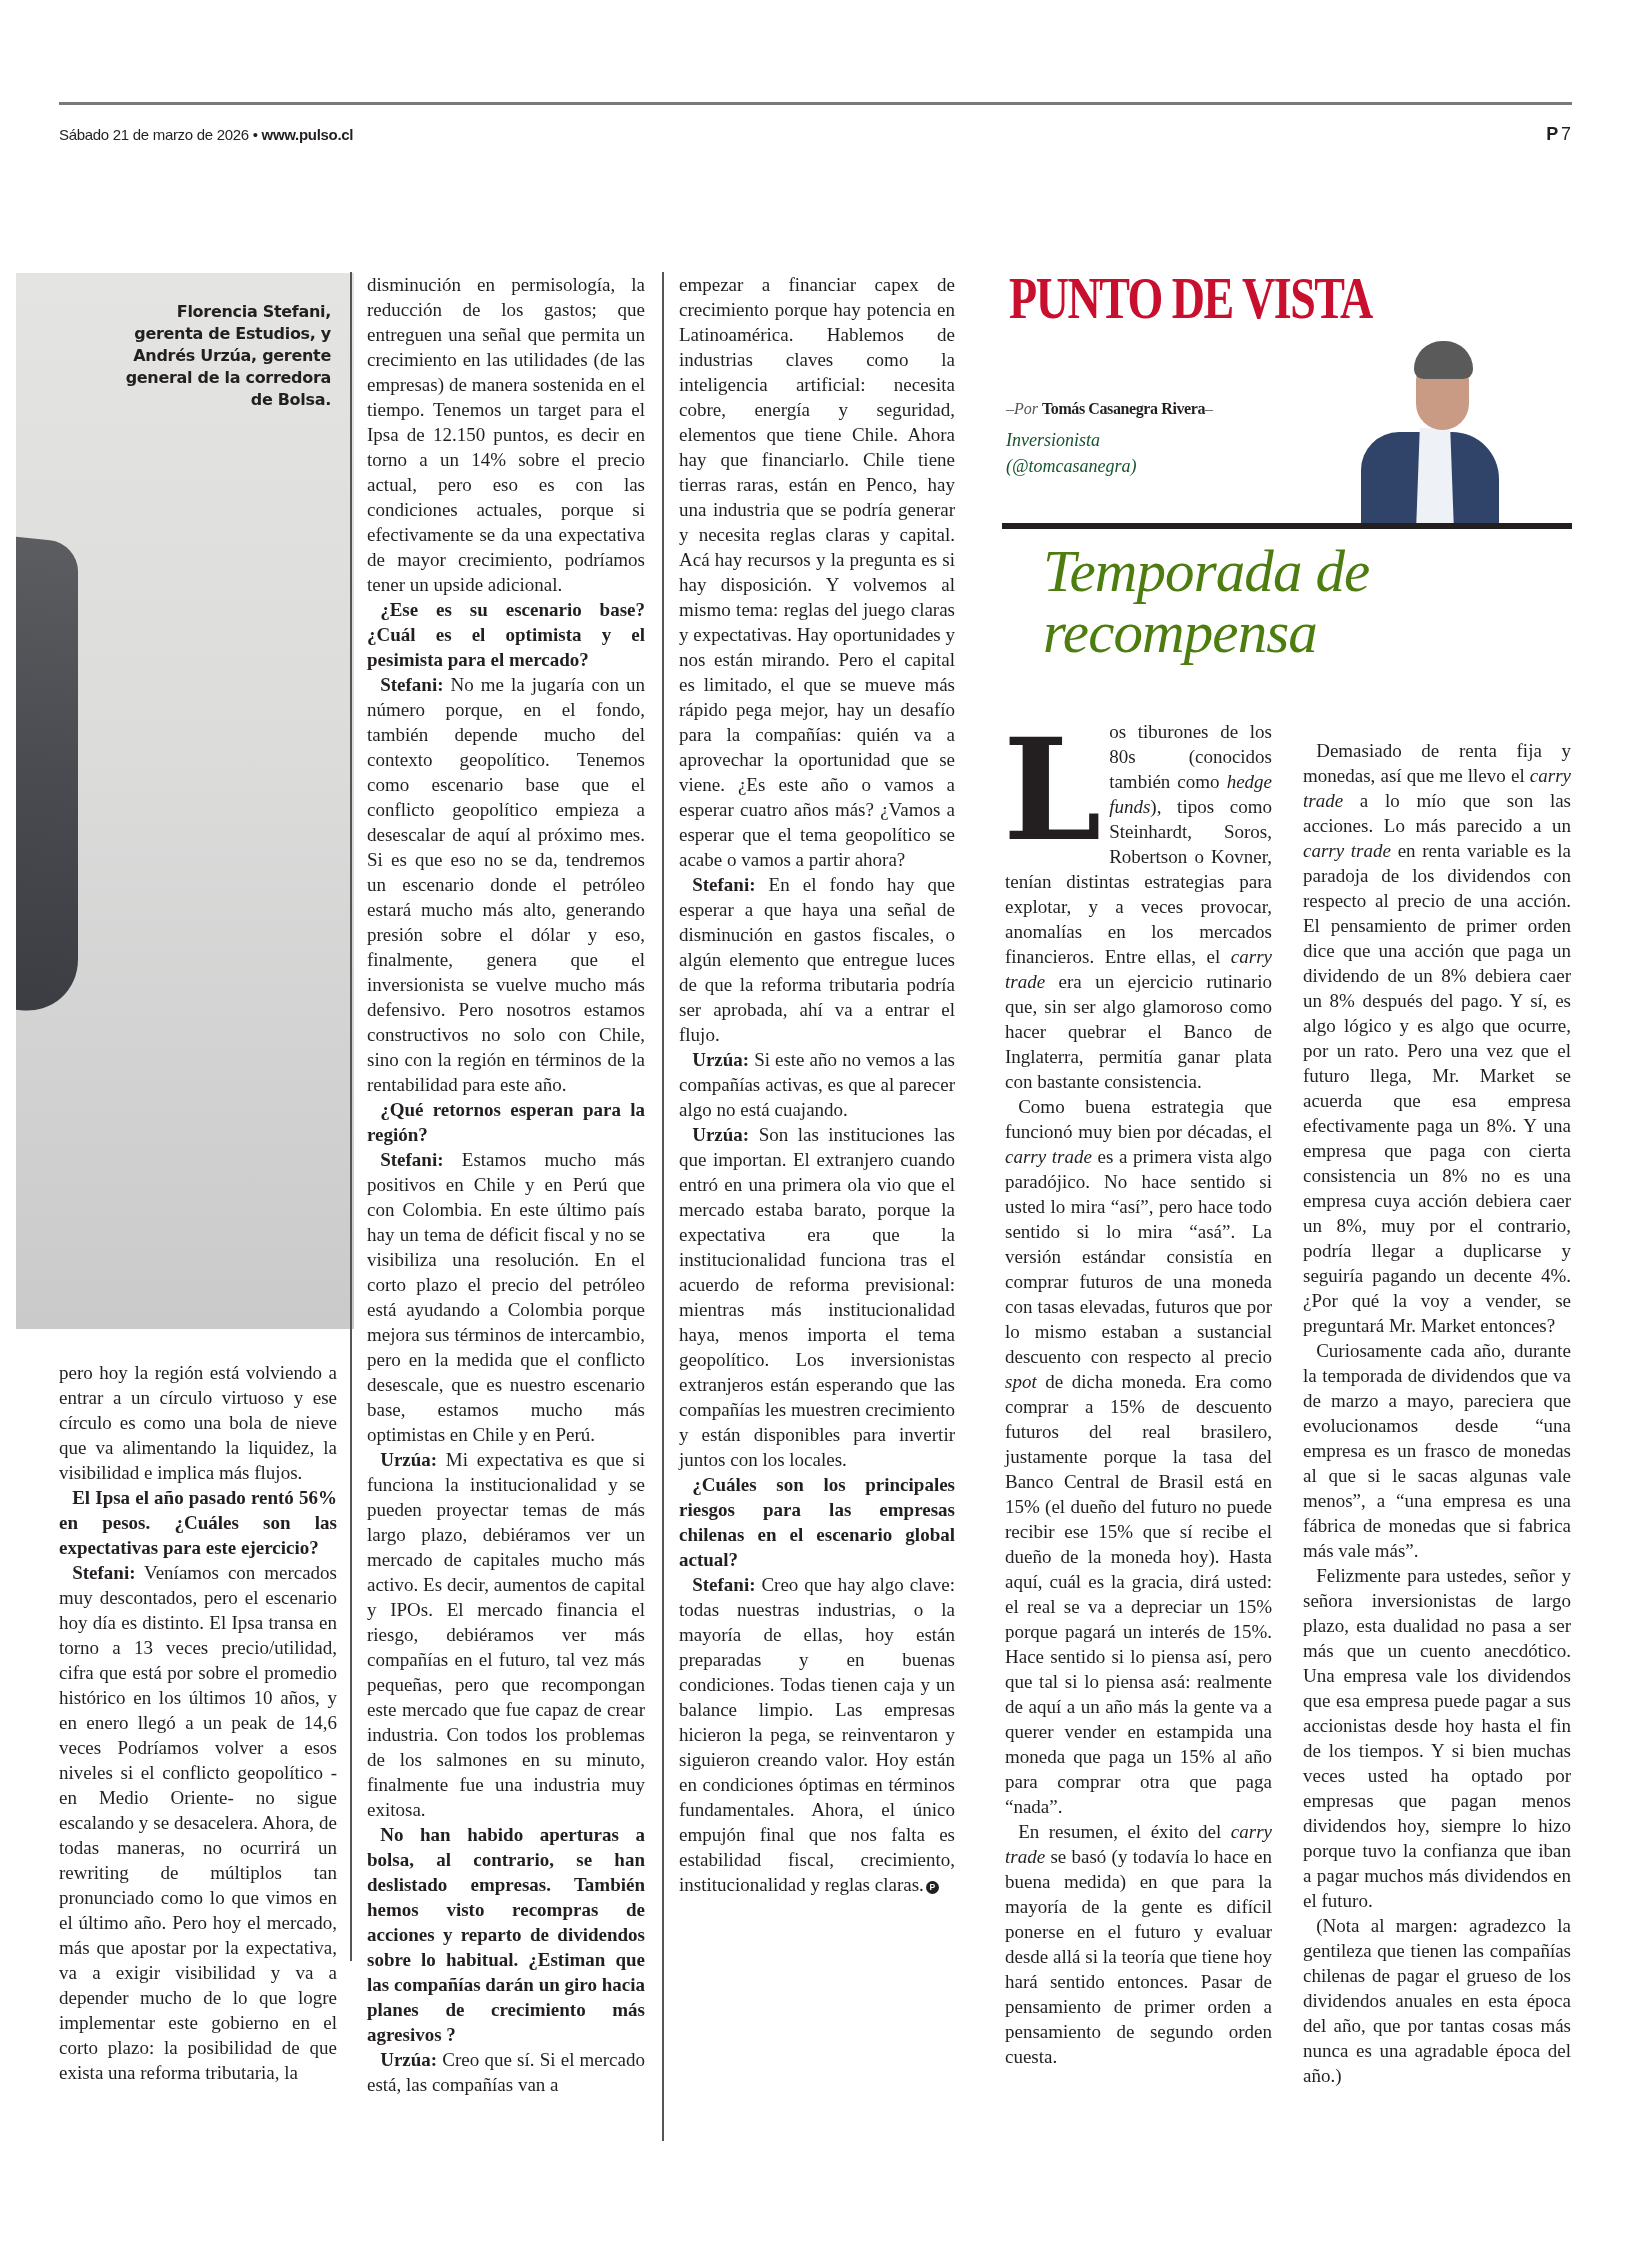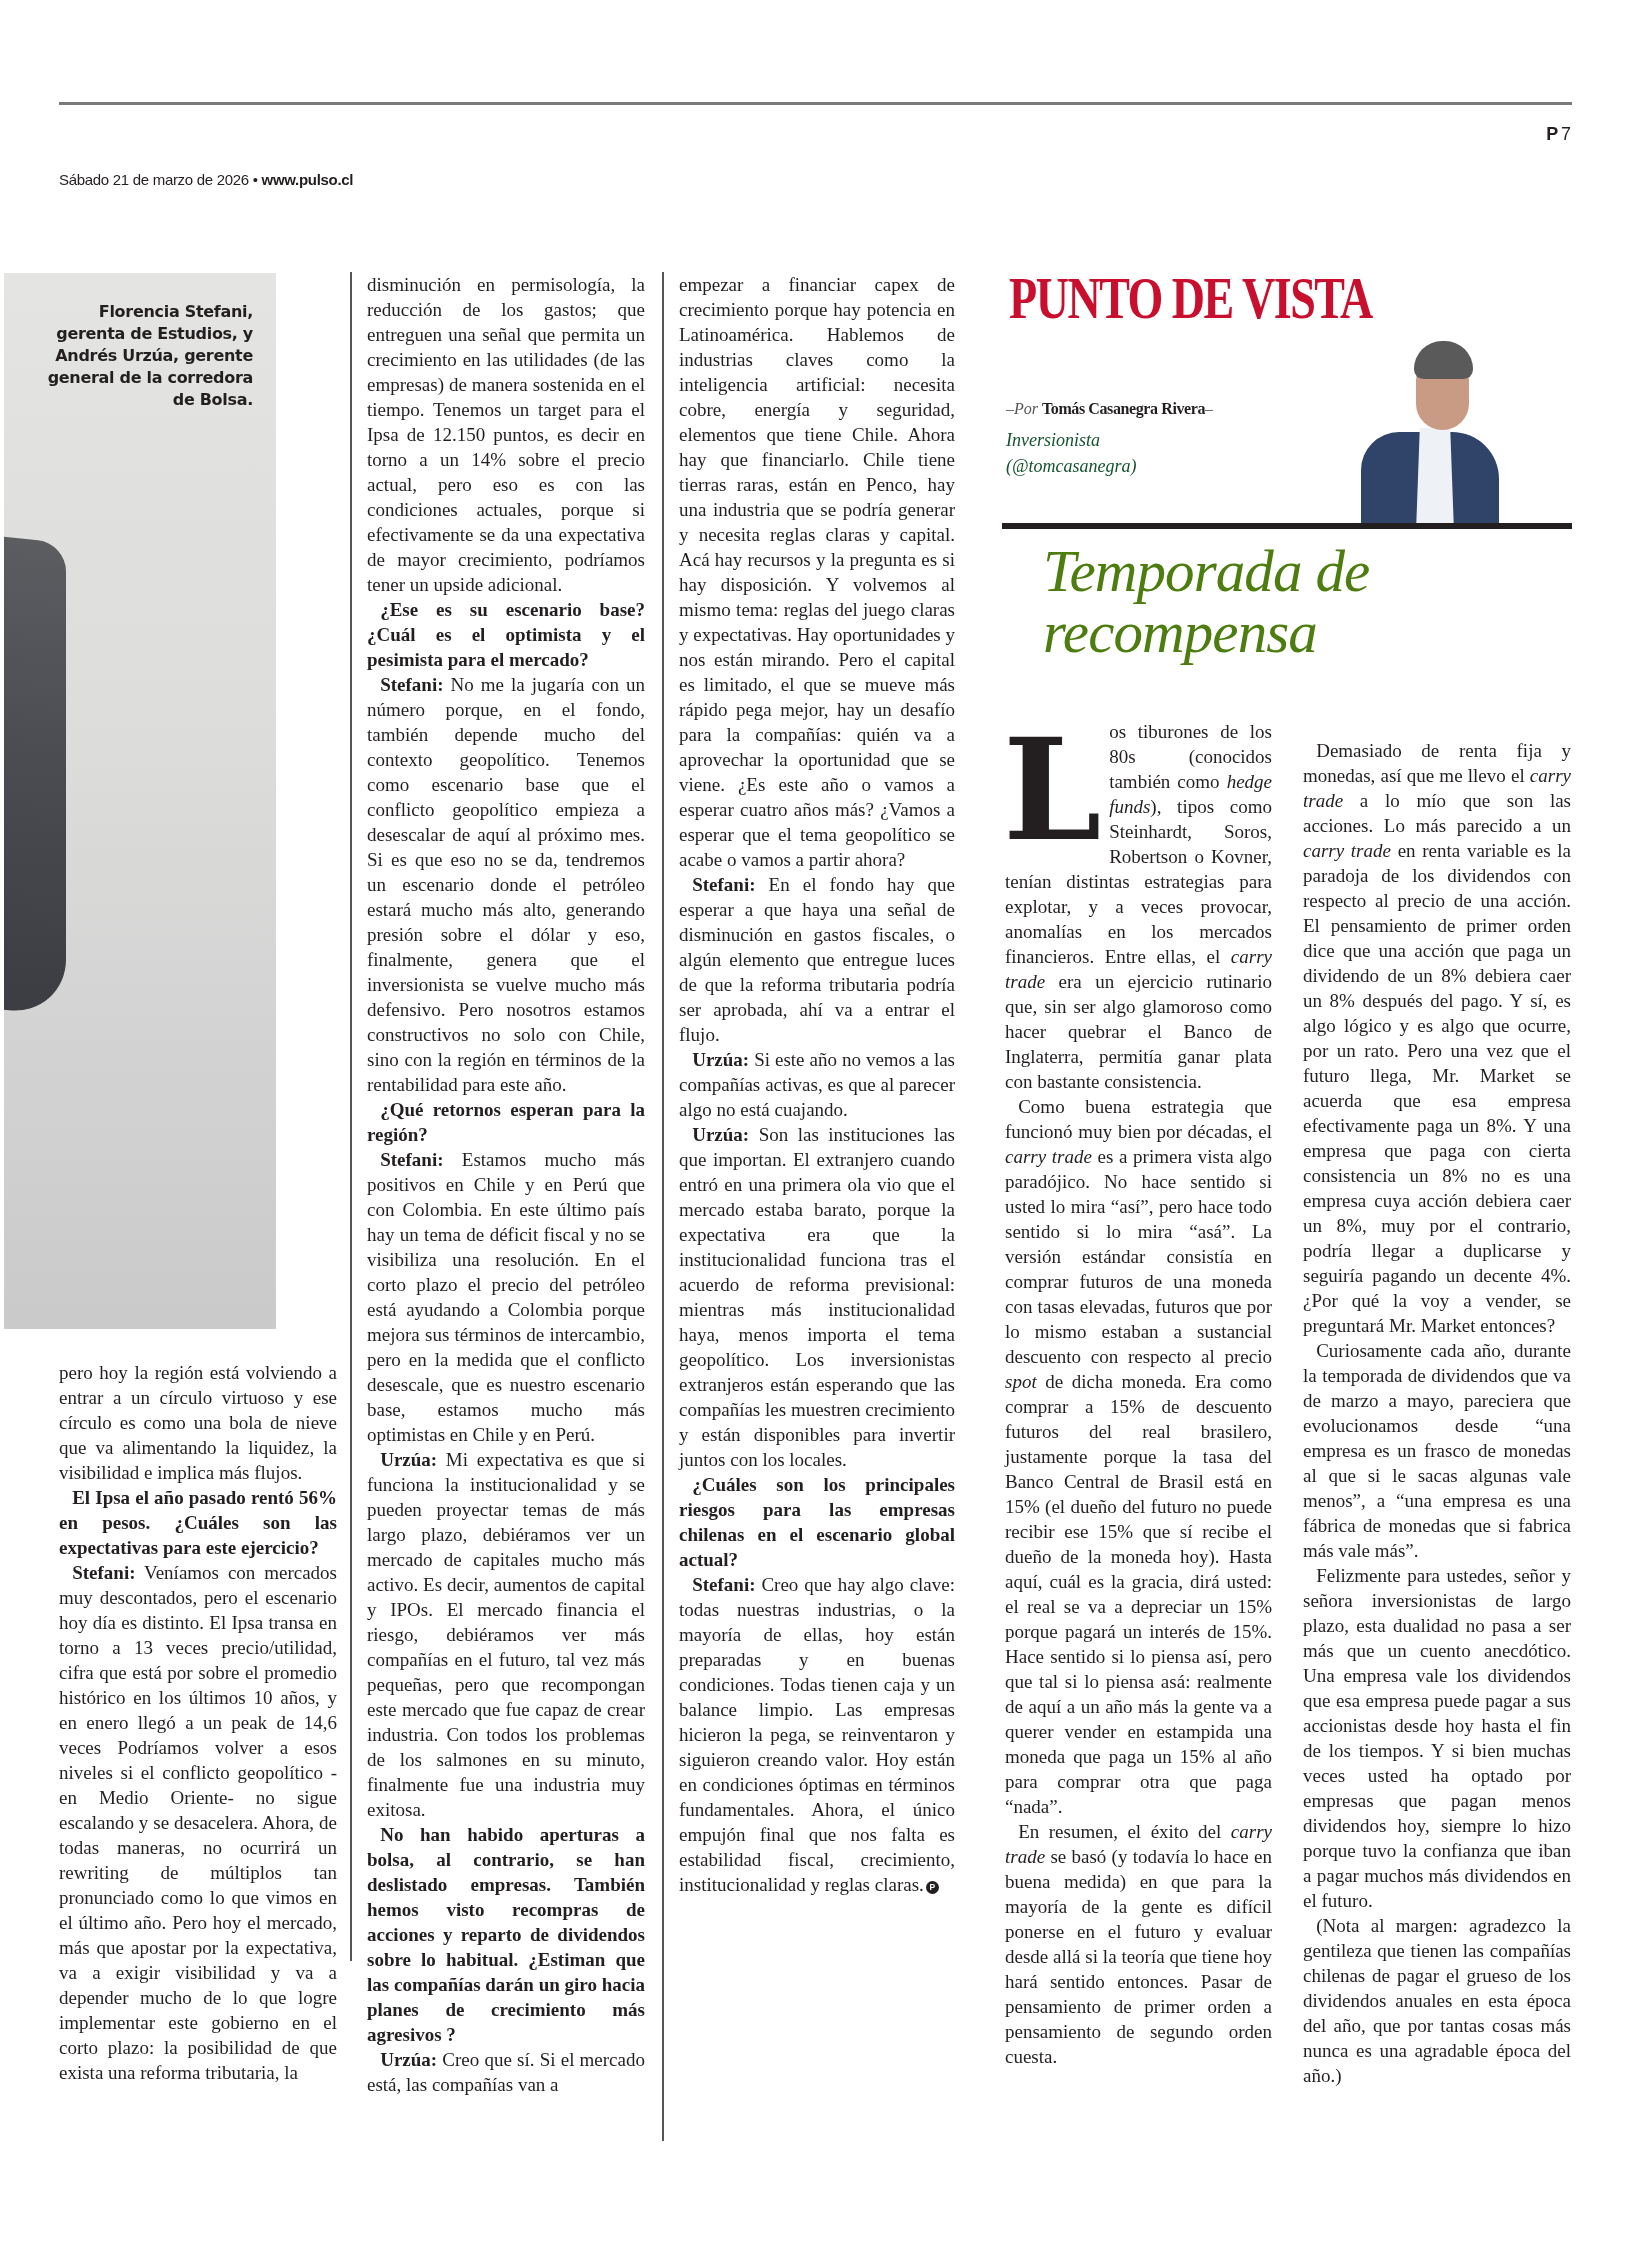--- a/index.html
+++ b/index.html
@@ -1,24 +1,24 @@
 <!DOCTYPE html>
 <html style="font-size:15px"><head>
 <meta charset="utf-8">
 <style>
   html, body { margin: 0; padding: 0; background: #ffffff; }
   body { width: 1632px; height: 2257px; position: relative; overflow: hidden; color: #231f20; }
   .top-rule { position: absolute; left: 59px; top: 102px; width: 1513px; height: 2.8px; background: #7a7a7a; }
-  .folio { position: absolute; left: 59px; top: 126px; font-family: "Liberation Sans", sans-serif; font-size: 15px; letter-spacing: -0.3px; color: #231f20; margin-top: 45px; }
+  .folio { position: absolute; left: 59px; top: 126px; font-family: "Liberation Sans", sans-serif; font-size: 15px; letter-spacing: -0.3px; color: #231f20; }
   .folio b { font-weight: bold; }
   .folio-page { position: absolute; right: 61px; top: 124px; font-family: "Liberation Sans", sans-serif; font-size: 18px; }
   .folio-page b { font-weight: bold; margin-right: 2.8px; }
 
   
-  .photo { position: absolute; left: 4px; top: 273px; width: 272px; height: 1056px; overflow: hidden;
+  .photo { position: absolute; left: 16px; top: 273px; width: 338px; height: 1056px; overflow: hidden;
            background: linear-gradient(180deg, #e4e4e2 0%, #dcdcdb 45%, #d2d2d2 75%, #cacaca 100%); }
   .photo .suit { position: absolute; left: -38px; top: 265px; width: 100px; height: 473px;
            background: linear-gradient(180deg, #5c5d61 0%, #4a4b50 50%, #3c3d42 100%);
            border-radius: 0 28px 57px 0; transform: skewY(6deg); }
   .photo .caption { position: absolute; right: 23px; top: 28px; text-align: right;
            font-family: "DejaVu Sans", sans-serif; font-weight: bold; font-size: 16px; line-height: 22px; color: #231f20; letter-spacing: -0.3px; white-space: pre-line; }
 
   
   .col { position: absolute; font-family: "Liberation Serif", serif; font-size: 19px; line-height: 25px;
          text-align: justify; hyphens: manual; color: #231f20; }

